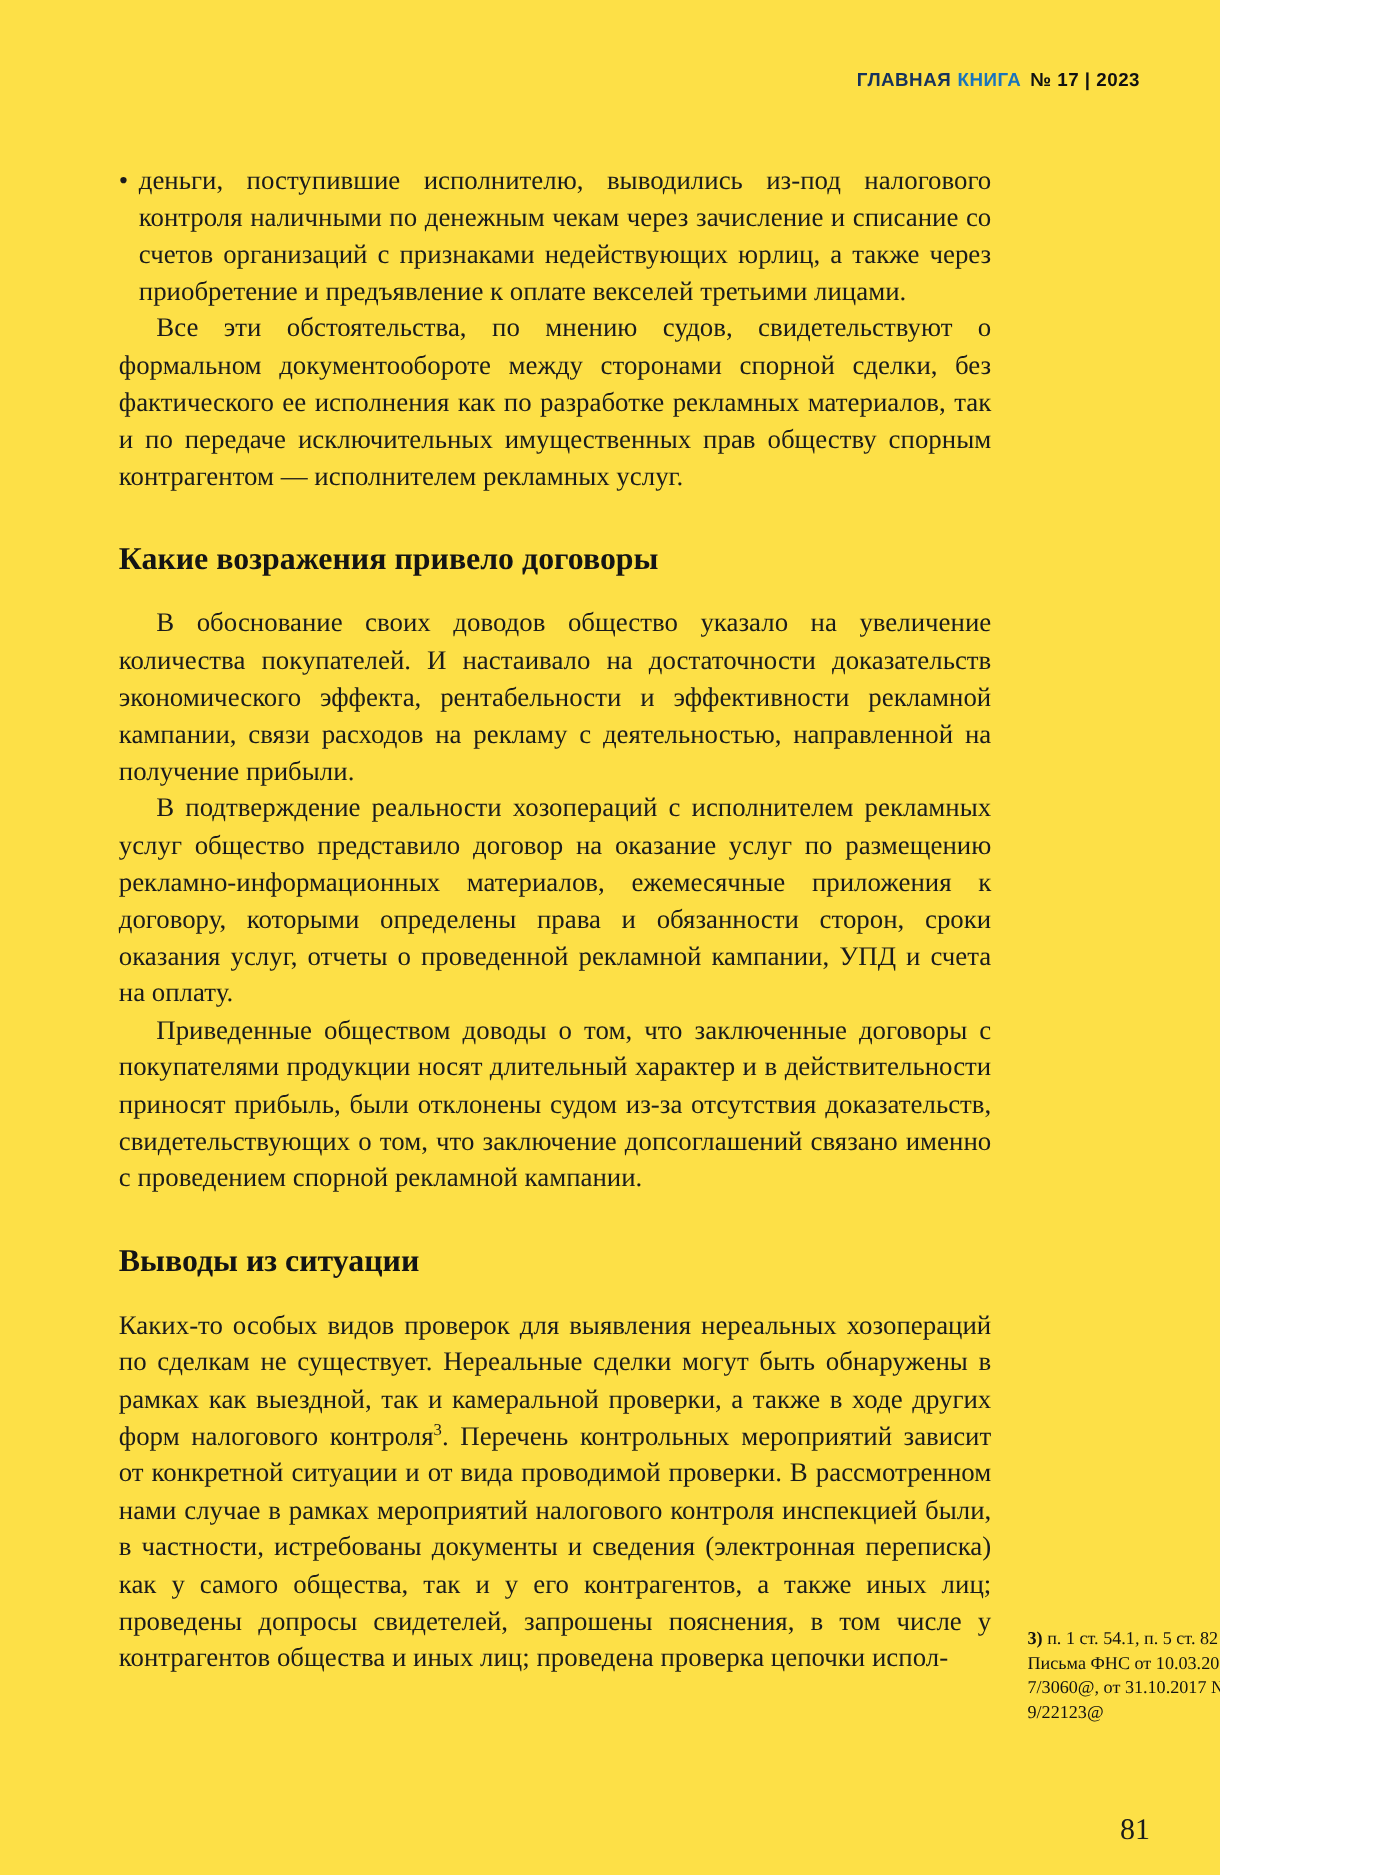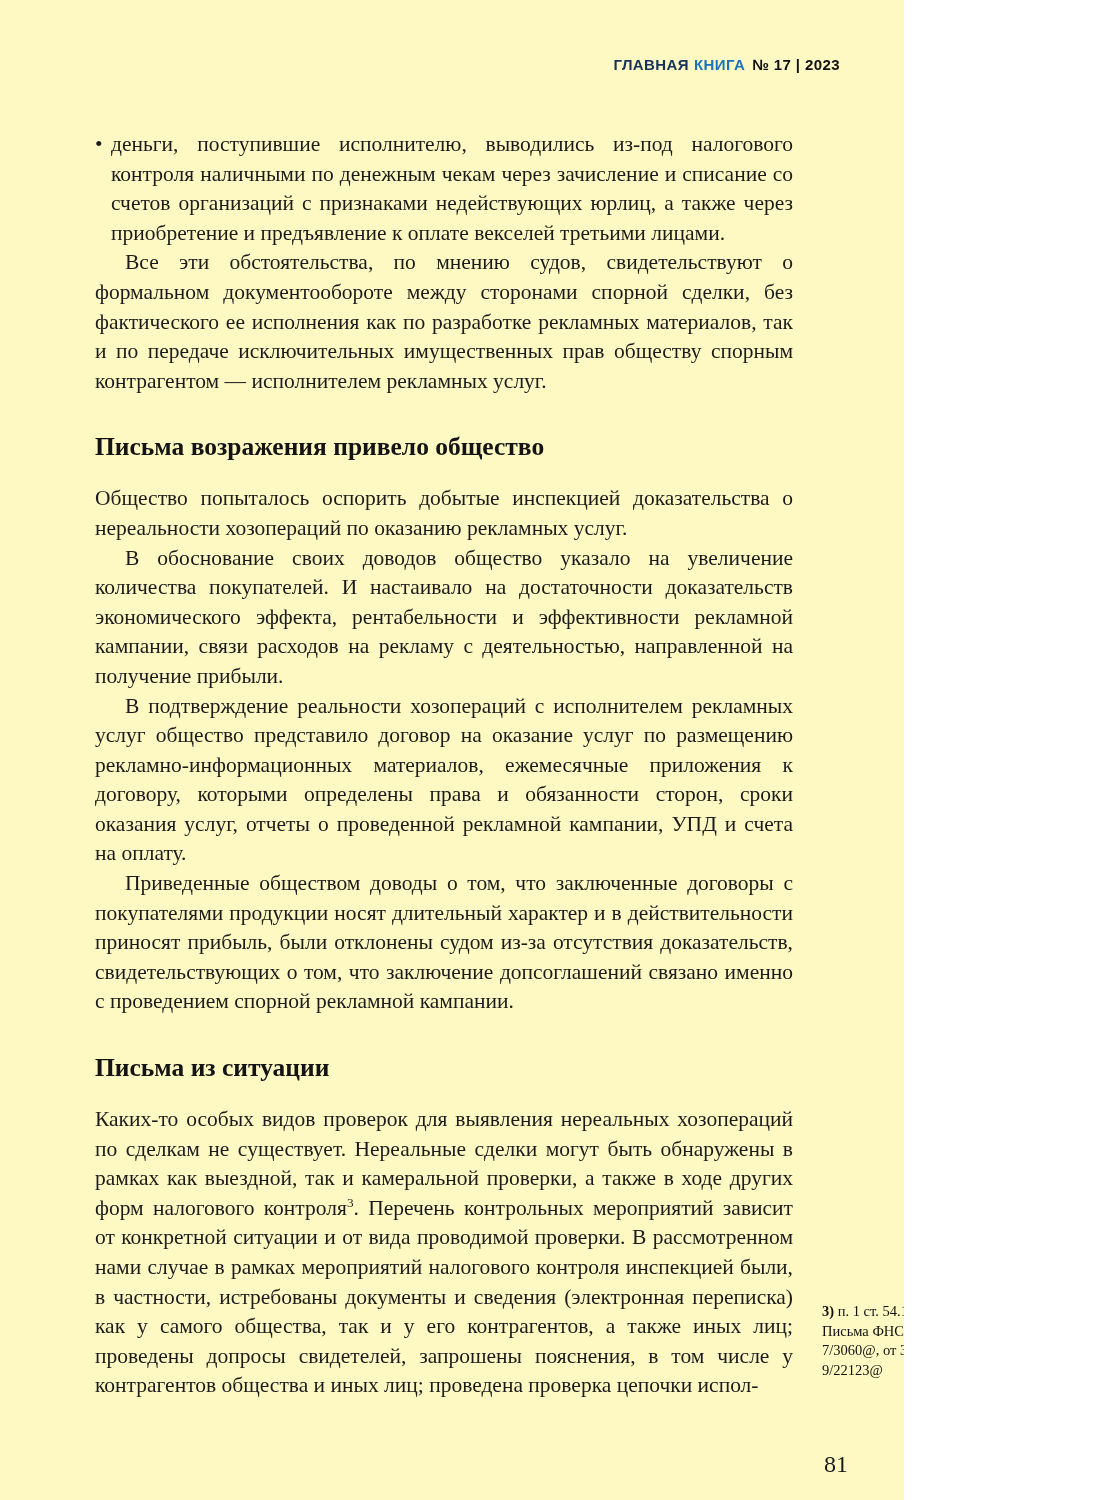--- a/index.html
+++ b/index.html
@@ -2,23 +2,23 @@
 <html lang="ru"><head>
 <meta charset="utf-8">
 <style>
   html, body {
     margin: 0;
     padding: 0;
     background: #ffffff;
   }
   .page {
     position: relative;
-    width: 904px;
+    width: 976px;
     height: 1500px;
-    background: #fef9c3;
+    background: #fde047;
     font-family: "Liberation Serif", "DejaVu Serif", serif;
     color: #1b1b1b;
     overflow: hidden;
   }
 
   
   .header {
     position: absolute;
     top: 56px;
     left: 0;
@@ -108,28 +108,27 @@
   <div class="header">
     <span class="brand-primary">ГЛАВНАЯ</span><span class="brand-secondary">КНИГА</span><span class="issue">№ 17 | 2023</span>
   </div>
 
   <div class="main">
 
     <p class="bullet-para"><span class="bullet-marker">•</span><span>деньги, поступившие исполнителю, выводились из-под налогового контроля наличными по денежным чекам через зачисление и списание со счетов организаций с признаками недействующих юрлиц, а также через приобретение и предъявление к оплате векселей третьими лицами.</span></p>
 
     <p class="indent">Все эти обстоятельства, по мнению судов, свидетельствуют о формальном документообороте между сторонами спорной сделки, без фактического ее исполнения как по разработке рекламных материалов, так и по передаче исключительных имущественных прав обществу спорным контрагентом — исполнителем рекламных услуг.</p>
 
-    <h2>Письма возражения привело общество</h2>
+    <h2>Какие возражения привело договоры</h2>
 
-    <p>Общество попыталось оспорить добытые инспекцией доказательства о нереальности хозопераций по оказанию рекламных услуг.</p>
     <p class="indent">В обоснование своих доводов общество указало на увеличение количества покупателей. И настаивало на достаточности доказательств экономического эффекта, рентабельности и эффективности рекламной кампании, связи расходов на рекламу с деятельностью, направленной на получение прибыли.</p>
     <p class="indent">В подтверждение реальности хозопераций с исполнителем рекламных услуг общество представило договор на оказание услуг по размещению рекламно-информационных материалов, ежемесячные приложения к договору, которыми определены права и обязанности сторон, сроки оказания услуг, отчеты о проведенной рекламной кампании, УПД и счета на оплату.</p>
     <p class="indent">Приведенные обществом доводы о том, что заключенные договоры с покупателями продукции носят длительный характер и в действительности приносят прибыль, были отклонены судом из-за отсутствия доказательств, свидетельствующих о том, что заключение допсоглашений связано именно с проведением спорной рекламной кампании.</p>
 
-    <h2>Письма из ситуации</h2>
+    <h2>Выводы из ситуации</h2>
 
     <p><span>Каких-то особых видов проверок для выявления нереальных хозопераций по сделкам не существует. Нереальные сделки могут быть обнаружены в рамках как выездной, так и камеральной проверки, а также в ходе других форм налогового контроля</span><sup class="fn-ref">3</sup><span>. Перечень контрольных мероприятий зависит от конкретной ситуации и от вида проводимой проверки. В рассмотренном нами случае в рамках мероприятий налогового контроля инспекцией были, в частности, истребованы документы и сведения (электронная переписка) как у самого общества, так и у его контрагентов, а также иных лиц; проведены допросы свидетелей, запрошены пояснения, в том числе у контрагентов общества и иных лиц; проведена проверка цепочки испол-</span></p>
 
   </div>
 
   <aside class="footnote">
     <span class="fn-marker">3)</span>
     <span>п. 1 ст. 54.1, п. 5 ст. 82 НК РФ; Письма ФНС от 10.03.2021 № БВ-4-7/3060@, от 31.10.2017 № ЕД-4-9/22123@</span>
   </aside>
 

